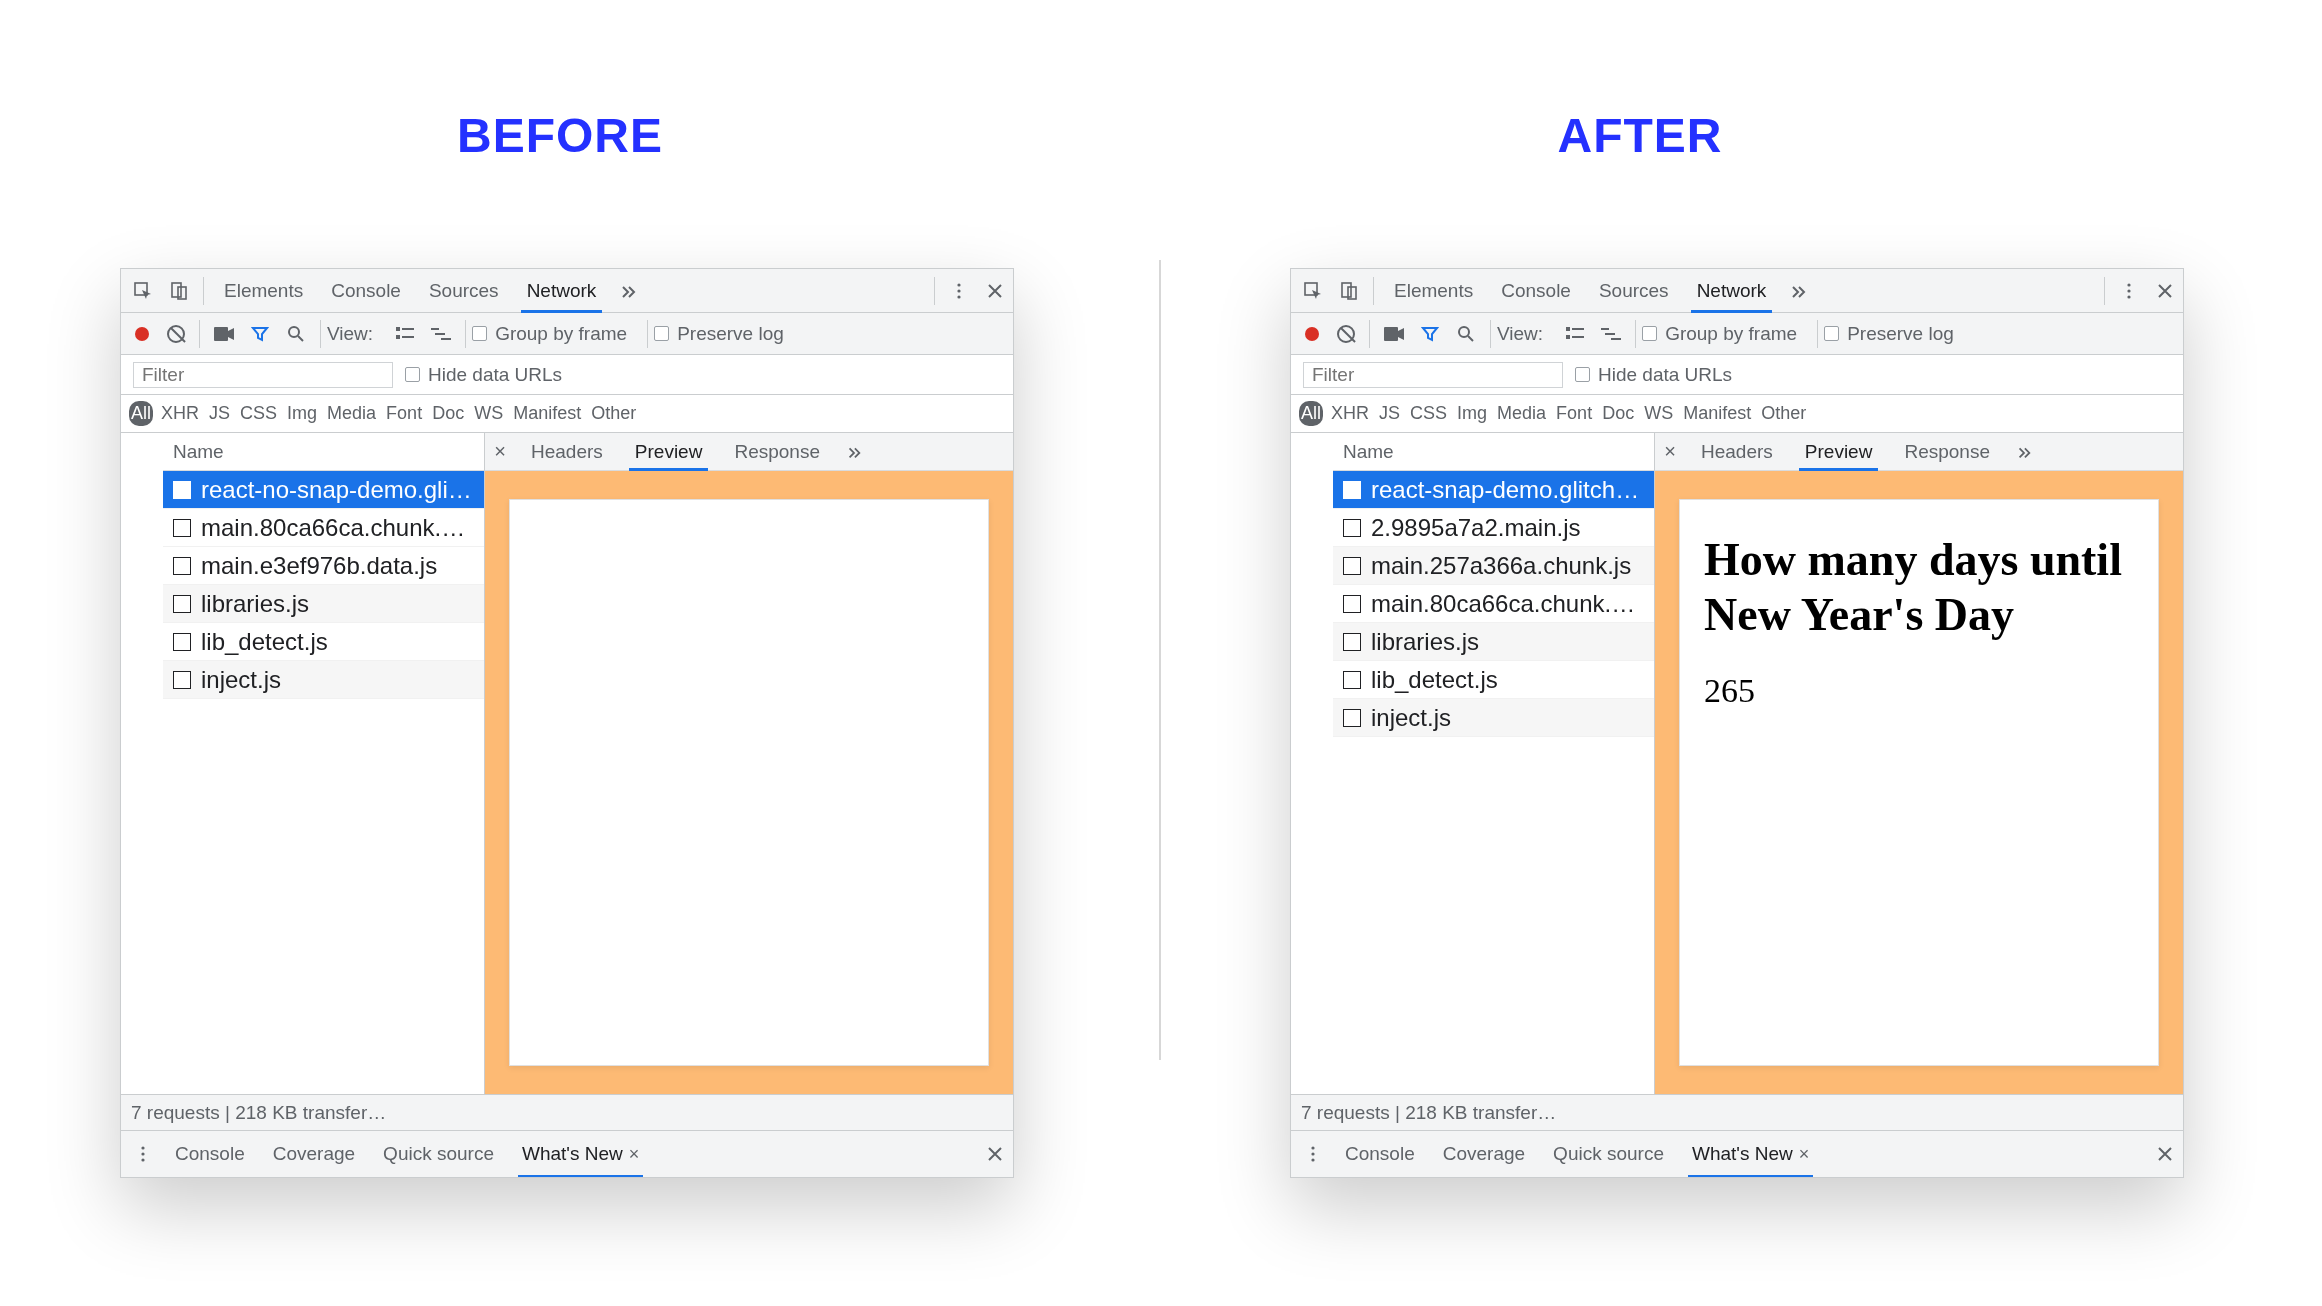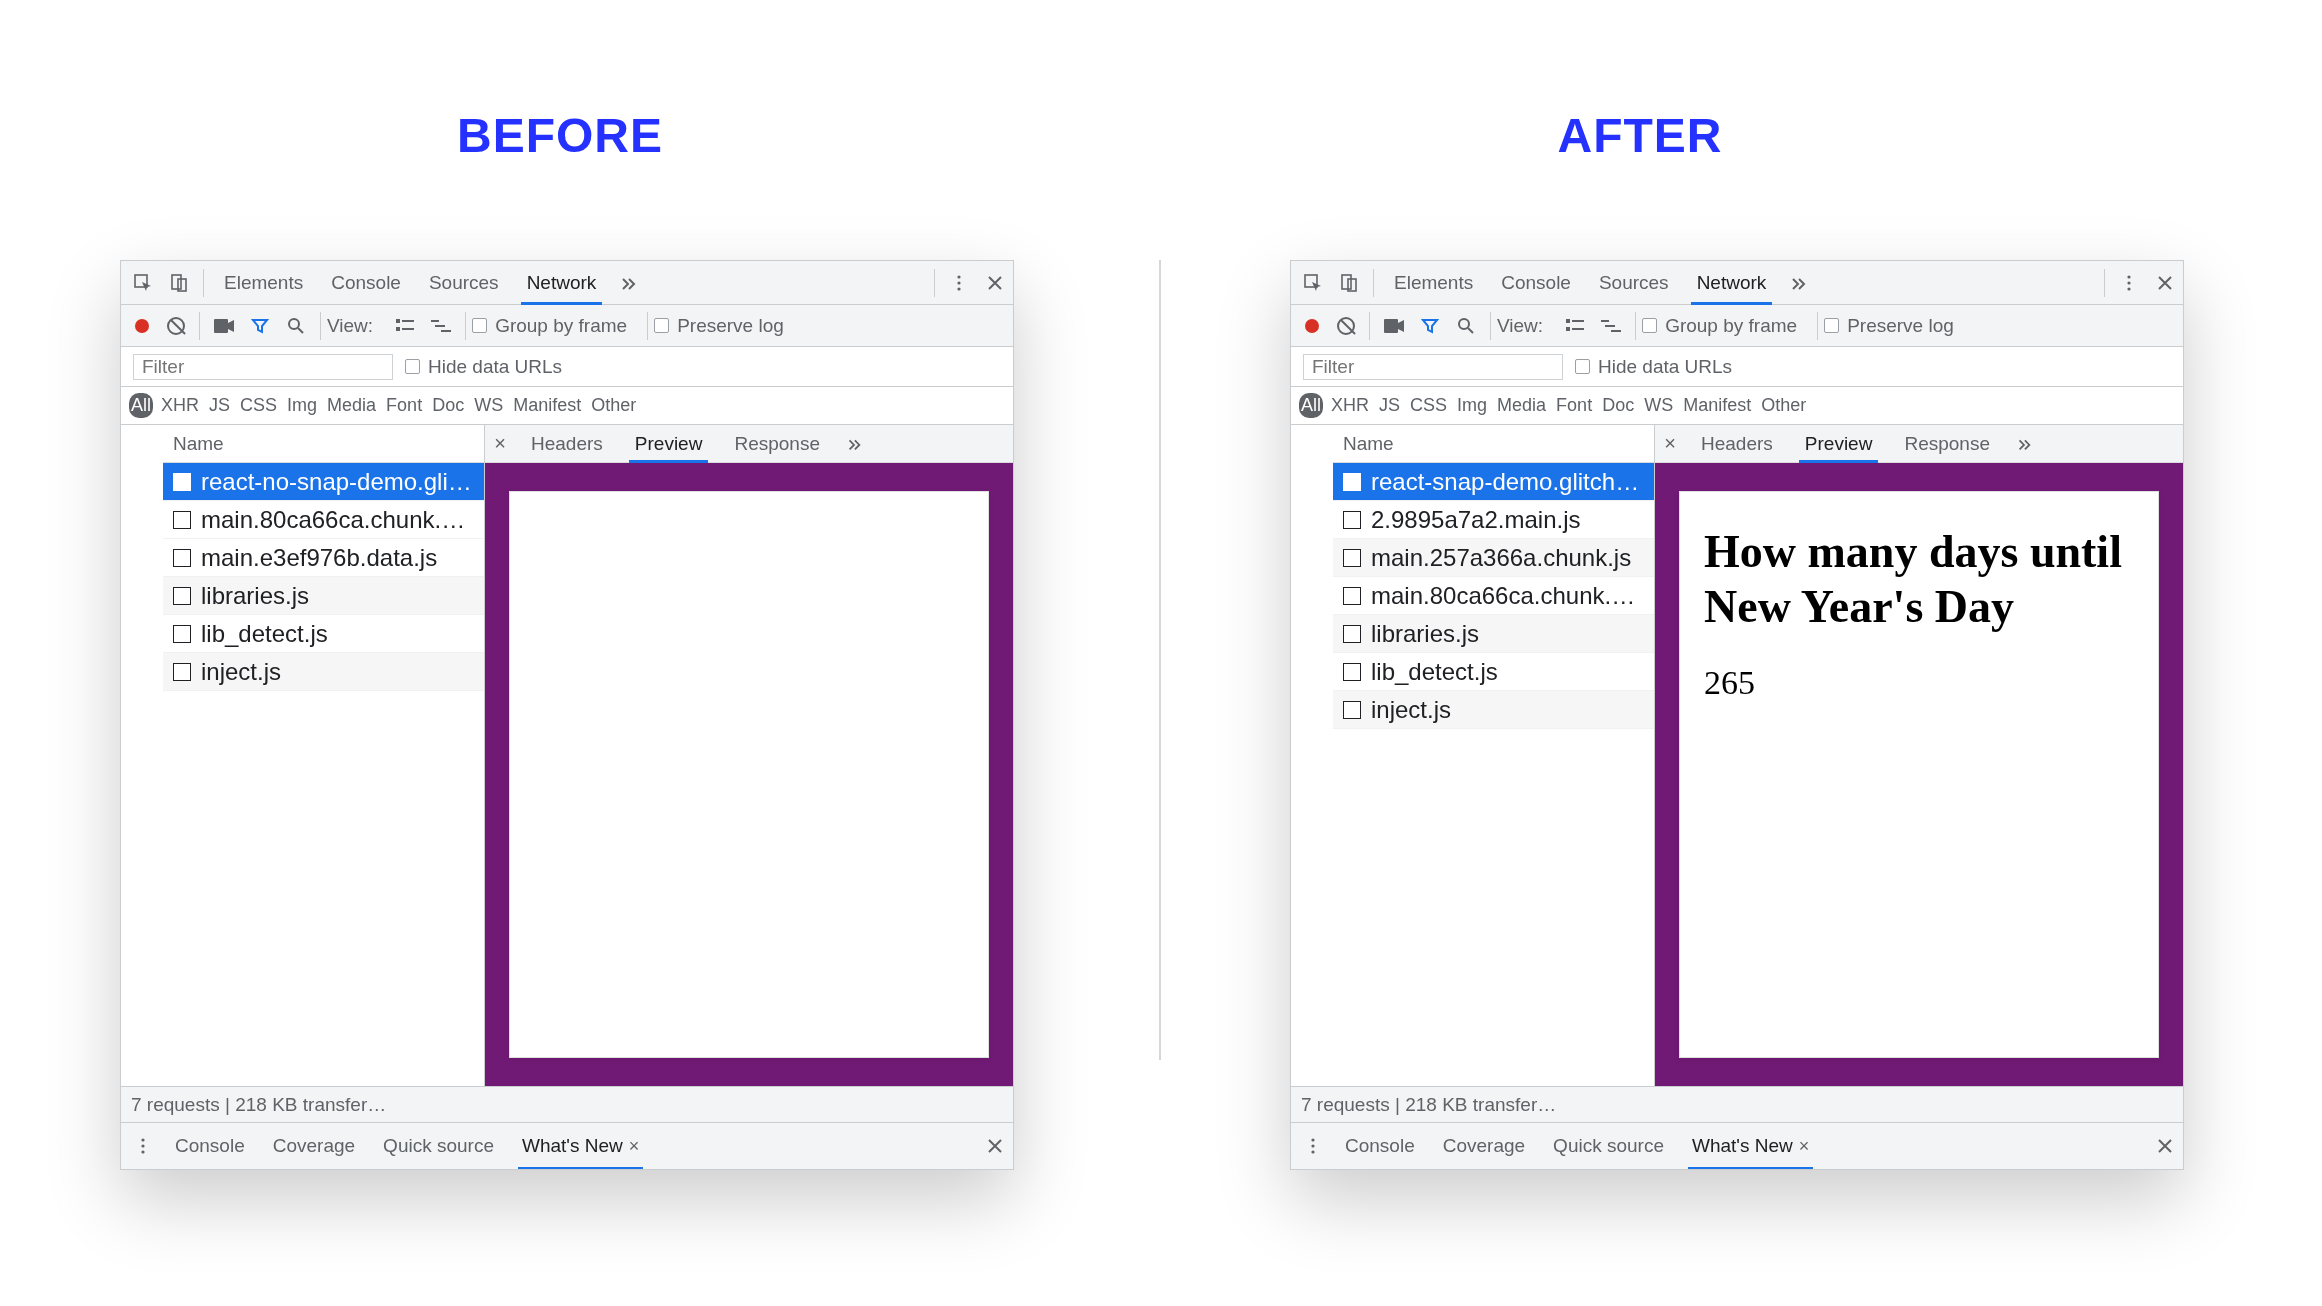--- a/index.html
+++ b/index.html
@@ -29,21 +29,21 @@
     top: 260px;
     width: 2px;
     height: 800px;
     background: #d7d7d7;
   }
 
   .devtools-panel {
     position: absolute;
     width: 894px;
     height: 910px;
-    top: 260px;
+    top: 268px;
     border: 1px solid #cacdcf;
     background: #fff;
     box-shadow: 0 30px 70px rgba(0,0,0,.20);
     font-size: 19px;
     color: #5f6368;
     display: flex;
     flex-direction: column;
     overflow: hidden;
   }
   .devtools-panel.before { left: 120px; }
@@ -146,21 +146,21 @@
   }
   .detail-tabs .x { width:30px; text-align:center; color:#5f6368; font-size:20px; }
   .dtab {
     padding:0 16px; height:100%; display:flex; align-items:center; position:relative;
   }
   .dtab.active { color:#202124; }
   .dtab.active::after {
     content:""; position:absolute; left:10px; right:10px; bottom:-1px; height:3px; background:#1a73e8;
   }
   .preview-area {
-    flex:1; padding: 28px 24px; background:#701a75;
+    flex:1; padding: 28px 24px; background:#fdba74;
     display:flex;
   }
   .preview-box {
     flex:1; border:1px solid #e0e0e0; background:#fff;
     box-shadow: 0 2px 6px rgba(0,0,0,.08);
     padding: 26px 24px;
     font-family: "Times New Roman", Times, serif;
     color:#000;
   }
   .preview-box h1 { font-size:46px; margin:6px 0 30px 0; font-weight:700; line-height:1.2; }

